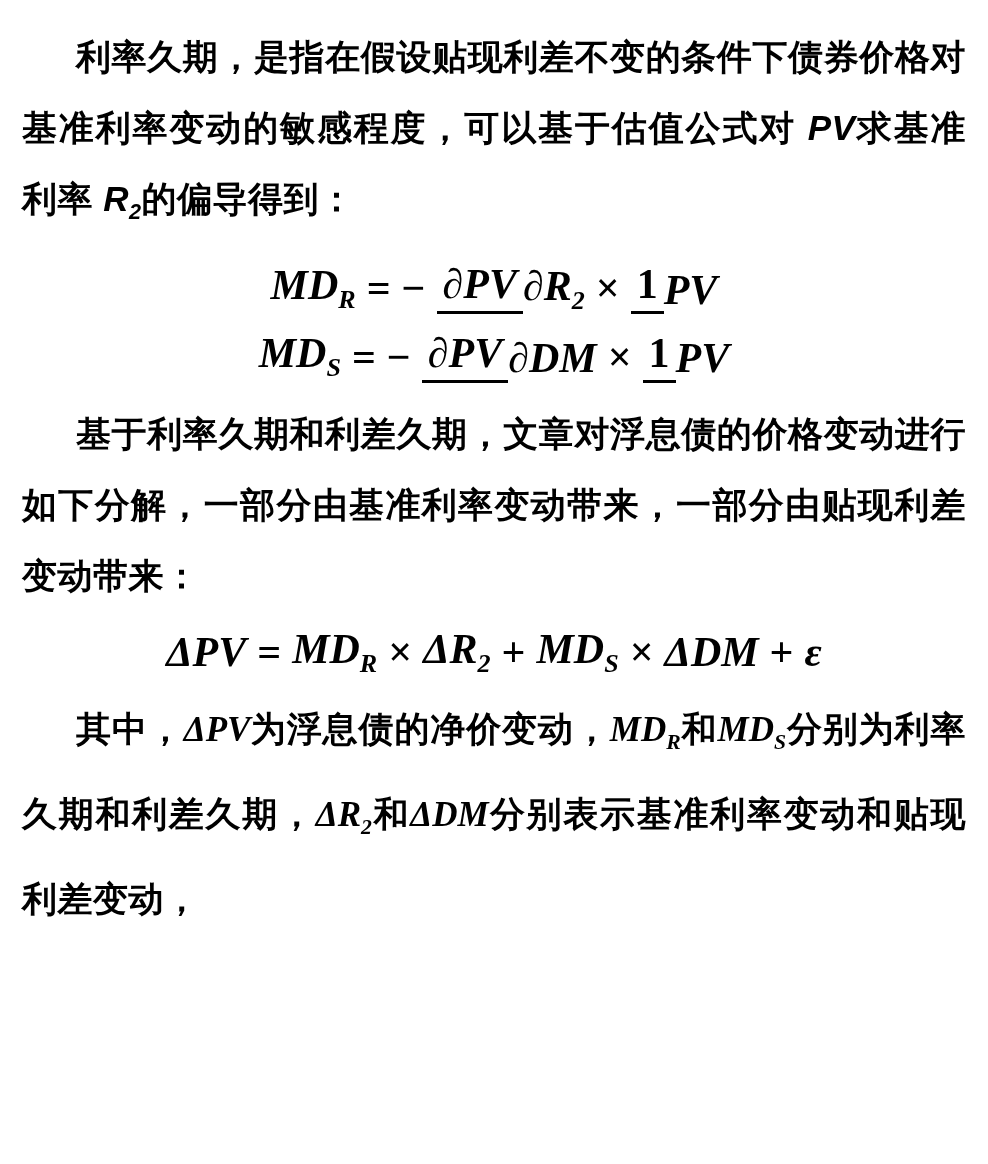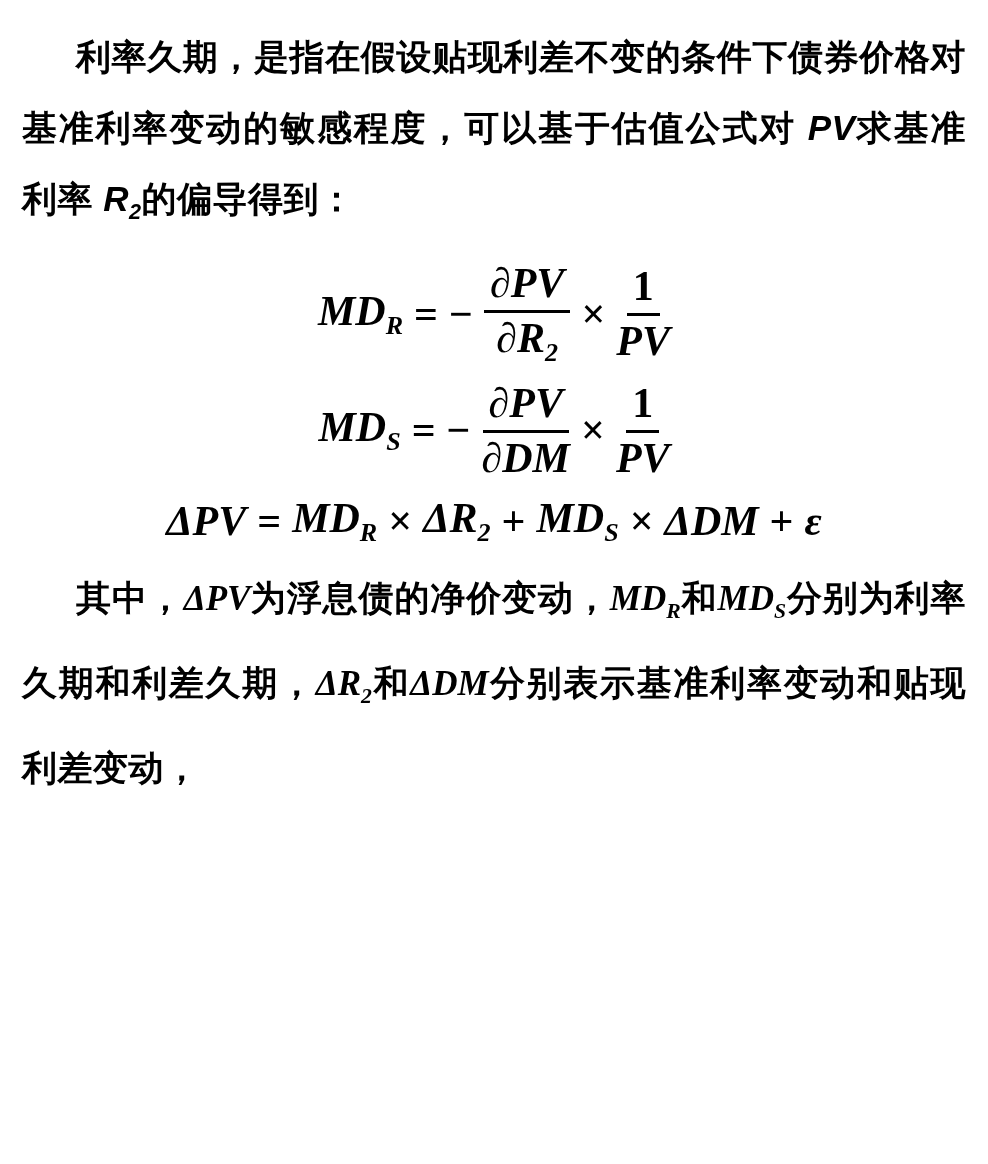--- a/index.html
+++ b/index.html
@@ -48,21 +48,21 @@
     font-family: "Liberation Serif", "DejaVu Serif", serif;
     font-style: italic;
     font-weight: 700;
     font-size: 42px;
     margin: 14px 0;
     letter-spacing: 0;
   }
   .formula sub { font-size: 0.62em; }
   .fop { font-style: normal; }
   .term { white-space: nowrap; }
-  .frac { display: inline-flex; flex-direction: column; align-items: center; }
+  .frac { display: inline-flex; flex-direction: row; align-items: center; }
   .frac .num { display: block; border-bottom: 3px solid #000; padding: 0 6px 5px; line-height: 1.05; text-align: center; }
   .frac .den { display: block; padding-top: 3px; line-height: 1.05; text-align: left; }
 </style>
 </head>
 <body>
 
 <div class="page">
 
   <p class="para"><span class="cn">利率久期，是指在假设贴现利差不变的条件下债券价格对基准利率变动的敏感程度，可以基于估值公式对 </span><span class="mvar-sans">PV</span><span class="cn">求基准利率 </span><span class="mvar-sans">R</span><sub class="msub-sans">2</sub><span class="cn">的偏导得到：</span></p>
 
@@ -90,20 +90,21 @@
       <span class="num">∂PV</span>
       <span class="den">∂DM</span>
     </span>
     <span class="fop">×</span>
     <span class="frac">
       <span class="num fop">1</span>
       <span class="den">PV</span>
     </span>
   </div>
 
+  <p class="para"><span class="cn">基于利率久期和利差久期，文章对浮息债的价格变动进行如下分解，一部分由基准利率变动带来，一部分由贴现利差变动带来：</span></p>
 
   <div class="formula">
     <span class="term">ΔPV</span>
     <span class="fop">=</span>
     <span class="term"><span>MD</span><sub>R</sub></span>
     <span class="fop">×</span>
     <span class="term"><span>ΔR</span><sub>2</sub></span>
     <span class="fop">+</span>
     <span class="term"><span>MD</span><sub>S</sub></span>
     <span class="fop">×</span>

